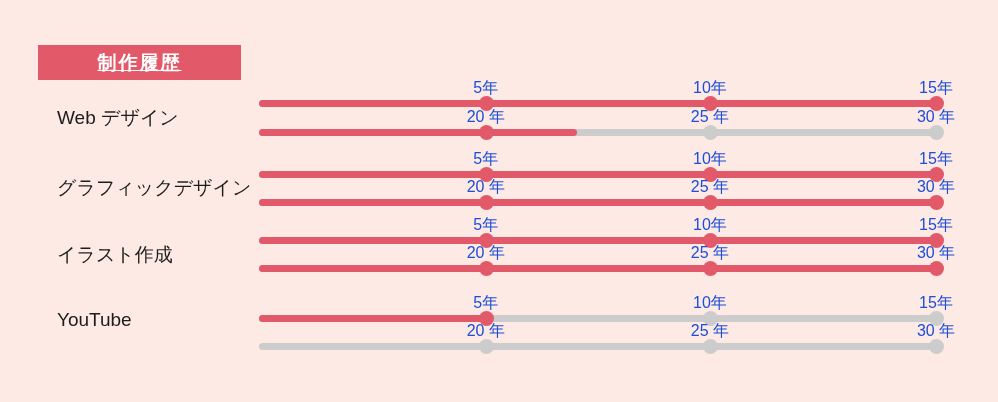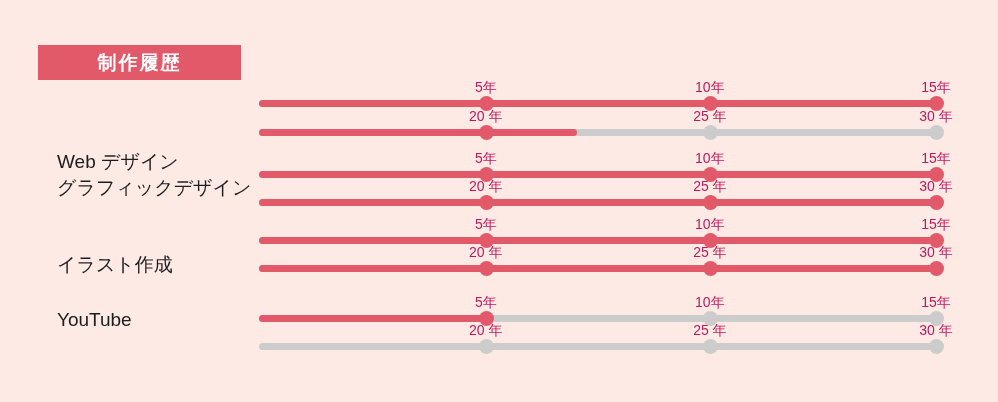--- a/index.html
+++ b/index.html
@@ -27,20 +27,21 @@
     display: flex;
     align-items: center;
     justify-content: center;
   }
   #title-badge .badge-text {
     color: #ffffff;
     font-size: 19px;
     font-weight: bold;
     letter-spacing: 2px;
     line-height: 1;
+    text-decoration: underline;
   }
 
   
   #chart {
     position: absolute;
     left: 0;
     top: 0;
     width: 998px;
     height: 402px;
   }
@@ -92,38 +93,38 @@
     height: 15px;
     border-radius: 50%;
     background: #cccccc;
     top: -4px;
     margin-left: -7px;
   }
   .tick-dot.on { background: #e2596a; }
 
   .tick-label {
     position: absolute;
-    font-size: 14px;
-    color: #be185d;
+    font-size: 16px;
+    color: #1d4ed8;
     white-space: nowrap;
     transform: translateX(-50%);
     top: -20px;
     line-height: 1;
   }
 </style>
 </head>
 <body>
 
 <div id="title-badge">
   <span class="badge-text">制作履歴</span>
 </div>
 
 <div id="chart">
     <div class="skill-row" style="top: 0px;">
-      <div class="row-label" style="top: 108px; margin-top: 44px;">Web デザイン</div>
+      <div class="row-label" style="top: 108px;">Web デザイン</div>
       <div class="track" style="top: 100px;">
         <div class="track-bg"></div>
         <div class="track-fill" style="width: 100%;"></div>
         <div class="tick-dot on" style="left: 33.5%;"></div>
         <div class="tick-label" style="left: 33.5%;">5年</div>
         <div class="tick-dot on" style="left: 66.6%;"></div>
         <div class="tick-label" style="left: 66.6%;">10年</div>
         <div class="tick-dot on" style="left: 100%;"></div>
         <div class="tick-label" style="left: 100%;">15年</div>
       </div>
@@ -155,21 +156,21 @@
         <div class="track-fill" style="width: 100%;"></div>
         <div class="tick-dot on" style="left: 33.5%;"></div>
         <div class="tick-label" style="left: 33.5%;">20 年</div>
         <div class="tick-dot on" style="left: 66.6%;"></div>
         <div class="tick-label" style="left: 66.6%;">25 年</div>
         <div class="tick-dot on" style="left: 100%;"></div>
         <div class="tick-label" style="left: 100%;">30 年</div>
       </div>
     </div>
     <div class="skill-row" style="top: 0px;">
-      <div class="row-label" style="top: 255px;">イラスト作成</div>
+      <div class="row-label" style="top: 245px;">イラスト作成</div>
       <div class="track" style="top: 237px;">
         <div class="track-bg"></div>
         <div class="track-fill" style="width: 100%;"></div>
         <div class="tick-dot on" style="left: 33.5%;"></div>
         <div class="tick-label" style="left: 33.5%;">5年</div>
         <div class="tick-dot on" style="left: 66.6%;"></div>
         <div class="tick-label" style="left: 66.6%;">10年</div>
         <div class="tick-dot on" style="left: 100%;"></div>
         <div class="tick-label" style="left: 100%;">15年</div>
       </div>

